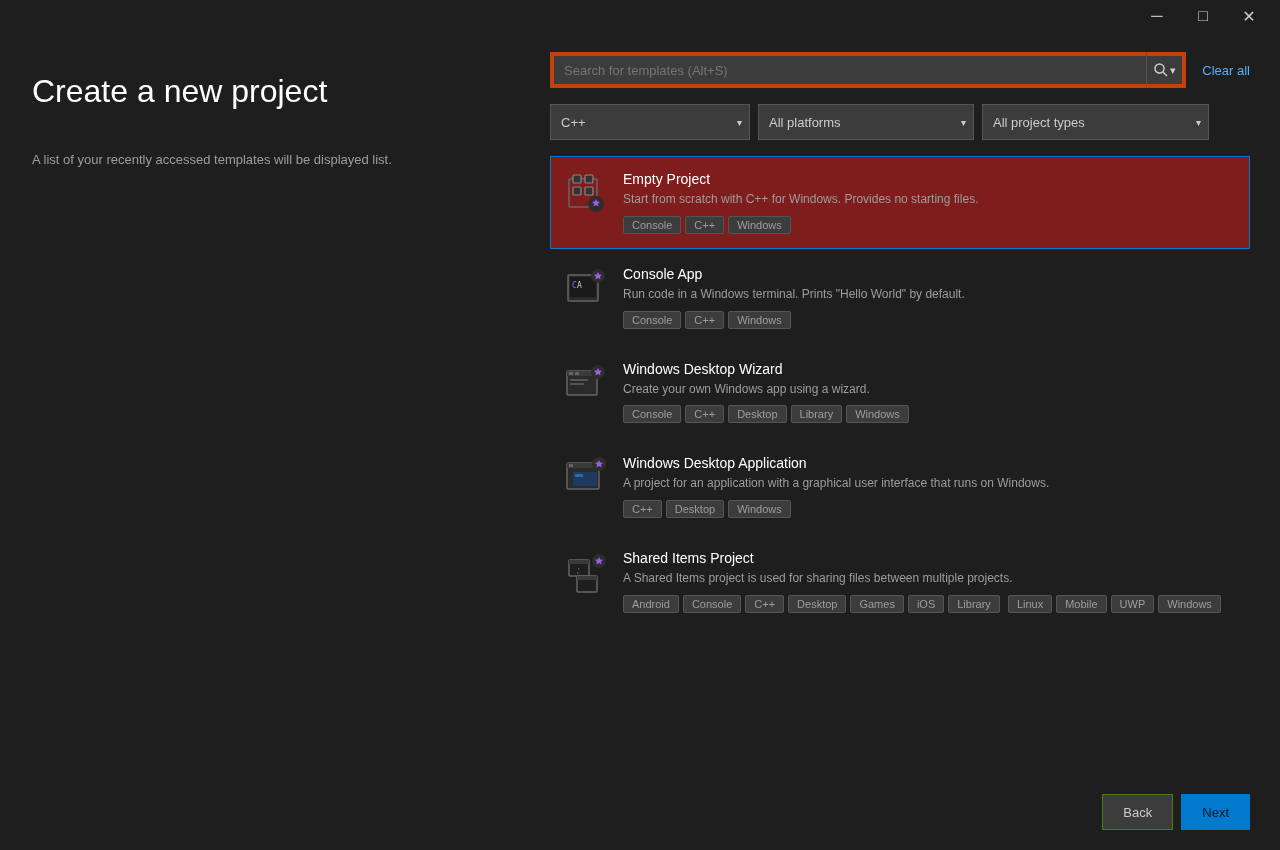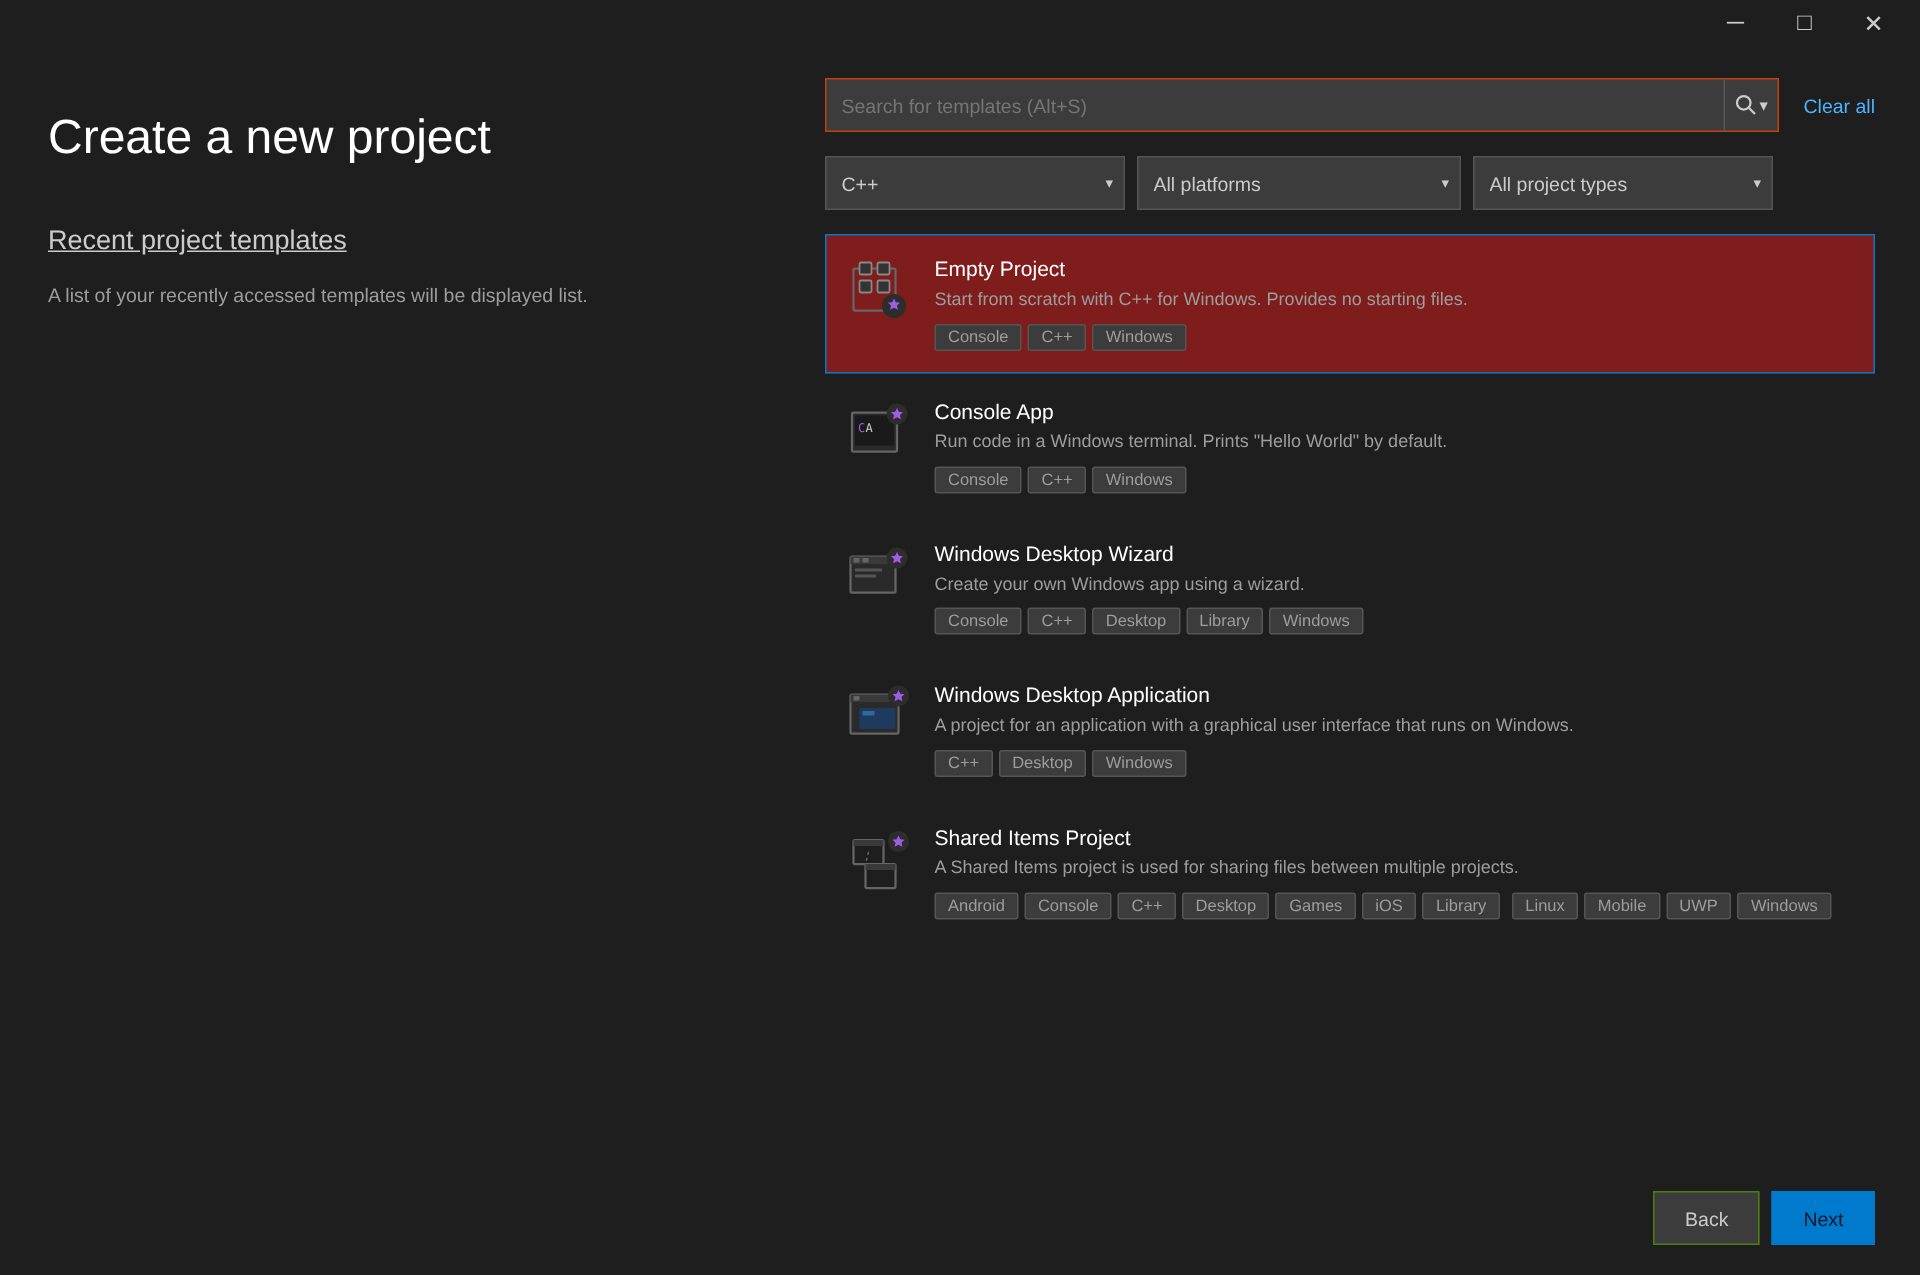--- a/index.html
+++ b/index.html
@@ -79,21 +79,21 @@
     .search-area {
       display: flex;
       align-items: center;
       margin-bottom: 16px;
     }
     .search-wrapper {
       flex: 1;
       display: flex;
       align-items: center;
       background-color: #3c3c3c;
-      border: 1px solid #c2410c;
+      border: 4px solid #c2410c;
       height: 36px;
     }
     .search-input {
       flex: 1;
       background: transparent;
       border: none;
       outline: none;
       color: #9d9d9d;
       font-size: 13px;
       padding: 0 10px;
@@ -148,21 +148,21 @@
     }
     .select-wrapper .chevron {
       position: absolute;
       right: 8px;
       pointer-events: none;
       color: #cccccc;
       font-size: 10px;
     }
     .filter-lang { width: 200px; }
     .filter-platform { width: 216px; }
-    .filter-type { width: 200px; }
+    .filter-type { width: 227px; }
 
     
     .template-list {
       flex: 1;
       overflow-y: auto;
     }
     .template-item {
       display: flex;
       align-items: flex-start;
       padding: 14px 12px;
@@ -257,21 +257,20 @@
   </div>
   <div class="title-bar-btn close">
     <span>✕</span>
   </div>
 </div>
 
 <div class="main-layout">
 
   <div class="left-panel">
     <h1 class="page-title">Create a new project</h1>
-    <h2 class="recent-title">Recent project templates</h2>
     <p class="recent-description">A list of your recently accessed templates will be displayed list.</p>
   </div>
 
   <div class="right-panel">
 
     <div class="search-area">
       <div class="search-wrapper">
         <input class="search-input" type="text" placeholder="Search for templates (Alt+S)" style="">
         <div class="search-icon-btn">
           <svg width="14" height="14" viewBox="0 0 14 14" fill="none" xmlns="http://www.w3.org/2000/svg">

